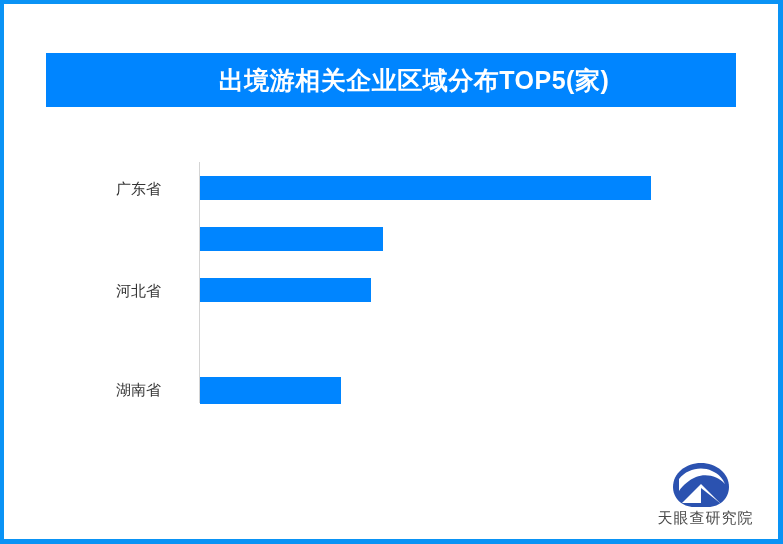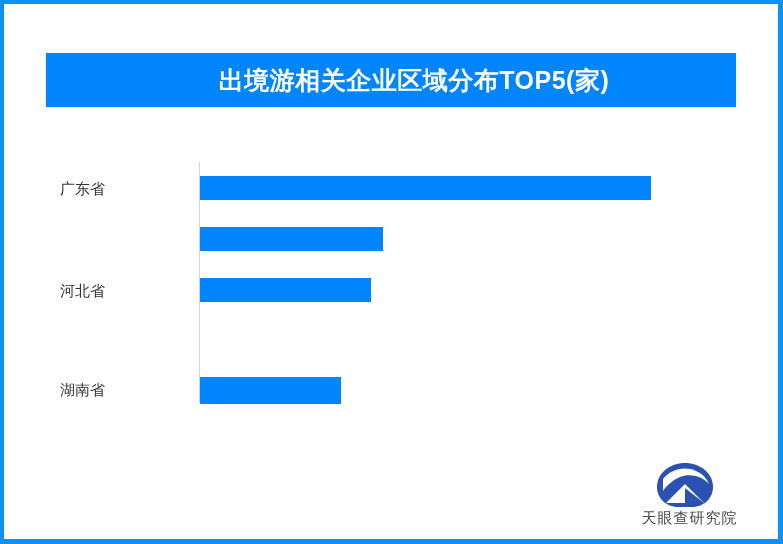--- a/index.html
+++ b/index.html
@@ -70,25 +70,25 @@
     background: #d4d4d4;
   }
   .bar-row {
     position: absolute;
     left: 0;
     width: 783px;
     height: 24px;
   }
   .bar-label {
     position: absolute;
-    left: 60px;
+    left: 76px;
     width: 125px;
     top: 50%;
     transform: translateY(-50%);
-    text-align: left;
+    text-align: center;
     font-size: 15px;
     color: #333333;
     line-height: 1;
     white-space: nowrap;
   }
   .bar-track {
     position: absolute;
     left: 200px;
     top: 0;
     height: 24px;
@@ -103,21 +103,21 @@
     position: absolute;
     left: 47px;
     top: 489px;
     font-size: 15px;
     color: #333333;
     line-height: 1;
     white-space: nowrap;
   }
   .brand {
     position: absolute;
-    left: 632px;
+    left: 648px;
     top: 462px;
     width: 115px;
     height: 68px;
   }
   .brand-mark {
     position: absolute;
     left: 22px;
     top: 0;
     width: 62px;
     height: 46px;

